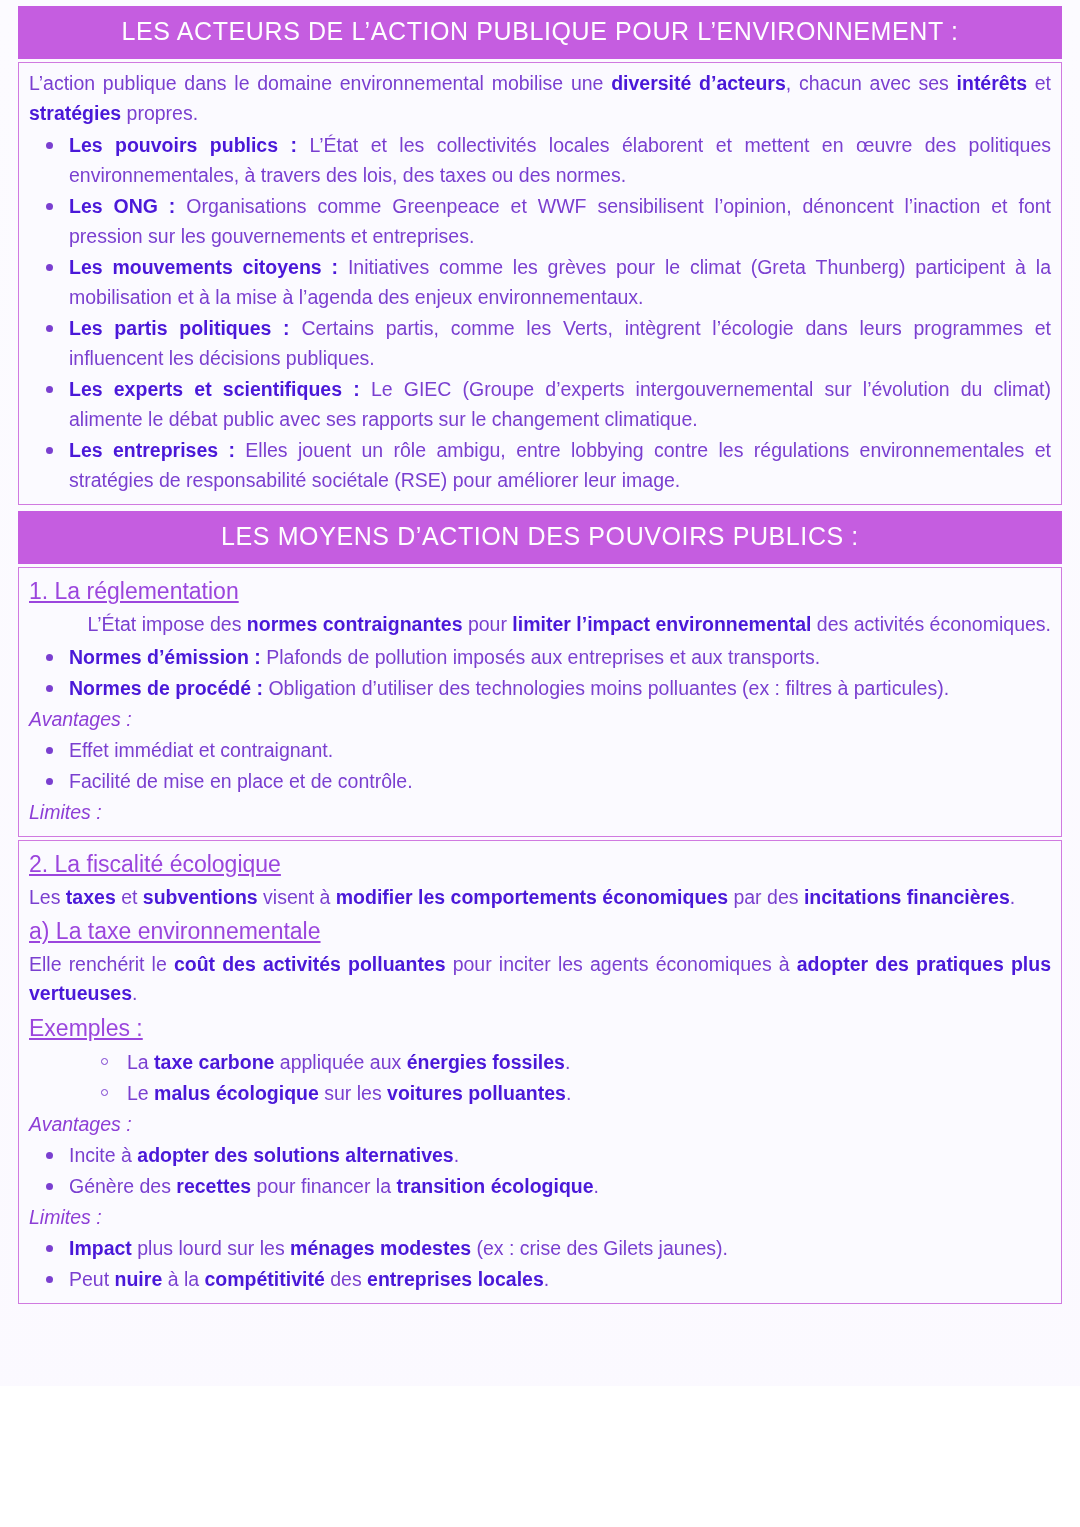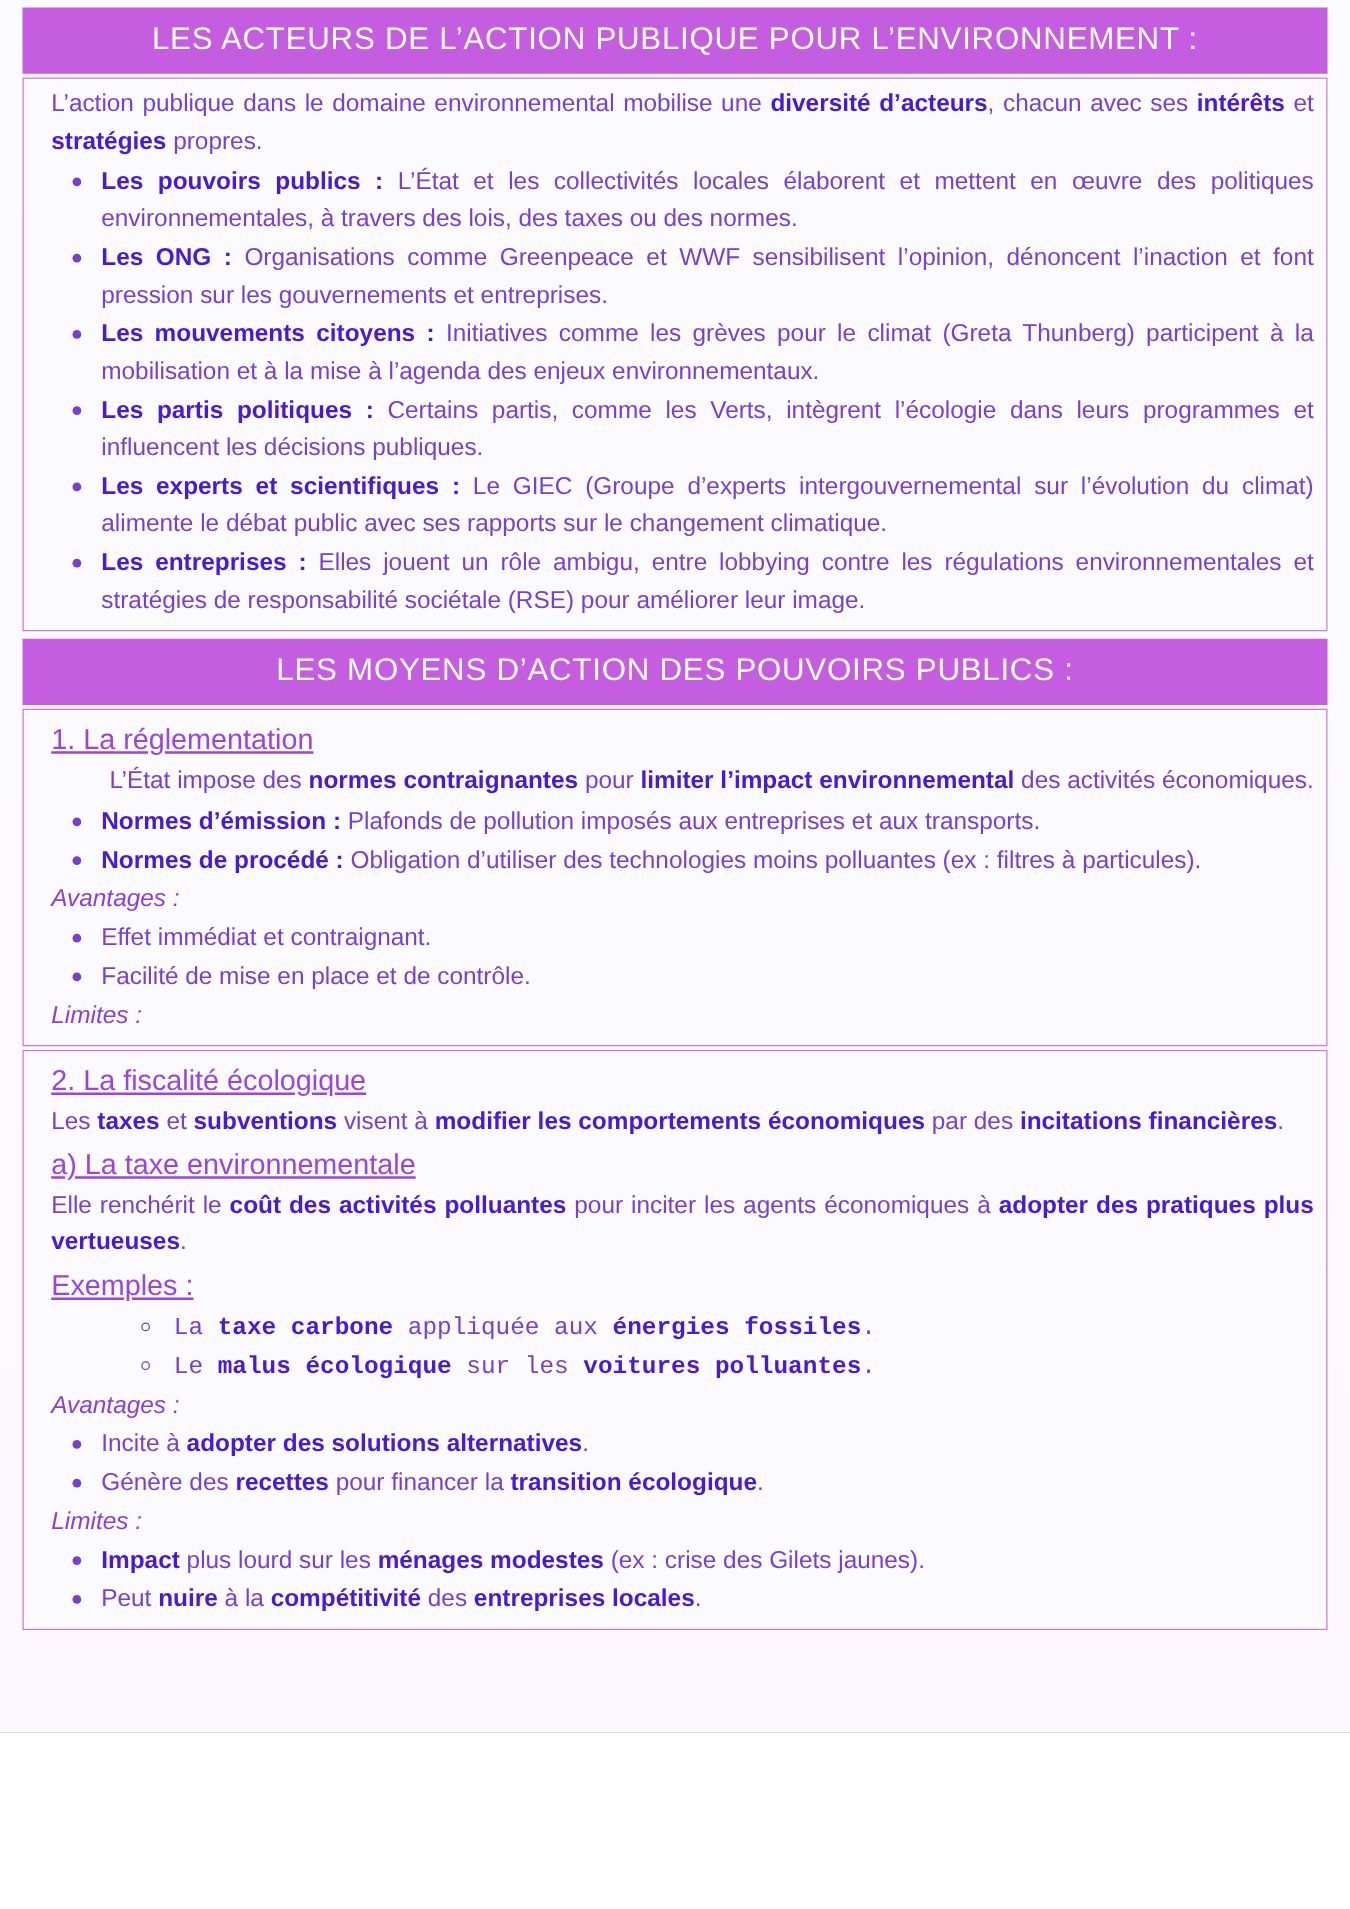--- a/index.html
+++ b/index.html
@@ -9,21 +9,21 @@
     background: #ffffff;
   }
   body {
     font-family: "Liberation Sans", sans-serif;
   }
   .page {
     position: relative;
     width: 1080px;
     height: 1386px;
     overflow: hidden;
-    background: #7f1d1d;
+    background: #fef9c3;
     box-sizing: border-box;
   }
   .sheet {
     position: absolute;
     left: 0; top: 0;
     width: 1080px;
     height: 1527px;
     background: linear-gradient(180deg, #fcfbff 0%, #fbf9ff 100%);
   }
 
@@ -41,21 +41,21 @@
   }
   .banner-1 { margin-top: 6px; }
   .banner-2 { margin-top: 6px; }
 
   
   .box {
     margin: 3px 18px 0 18px;
     border: 1.5px solid #d07ae0;
     background: #fbfaff;
     box-sizing: border-box;
-    padding: 6px 10px 8px 22px;
+    padding: 6px 10px 8px 10px;
   }
 
   p.para {
     margin: 0 0 2px 0;
     font-size: 19.5px;
     line-height: 1.52;
     color: #7a3fd0;
     text-align: justify;
     text-justify: inter-word;
   }
@@ -86,21 +86,20 @@
     height: 7px;
     border-radius: 50%;
     background: #7a3fd0;
   }
   ul.bul.justified > li { text-align: justify; text-justify: inter-word; }
 
   ul.circ {
     list-style: none;
     margin: 0;
     padding: 0;
-    font-family: Liberation Mono, monospace;
   }
   ul.circ > li {
     position: relative;
     padding-left: 98px;
     font-size: 19.5px;
     line-height: 1.54;
     color: #7a3fd0;
     margin: 0 0 1px 0;
   }
   ul.circ > li::before {

